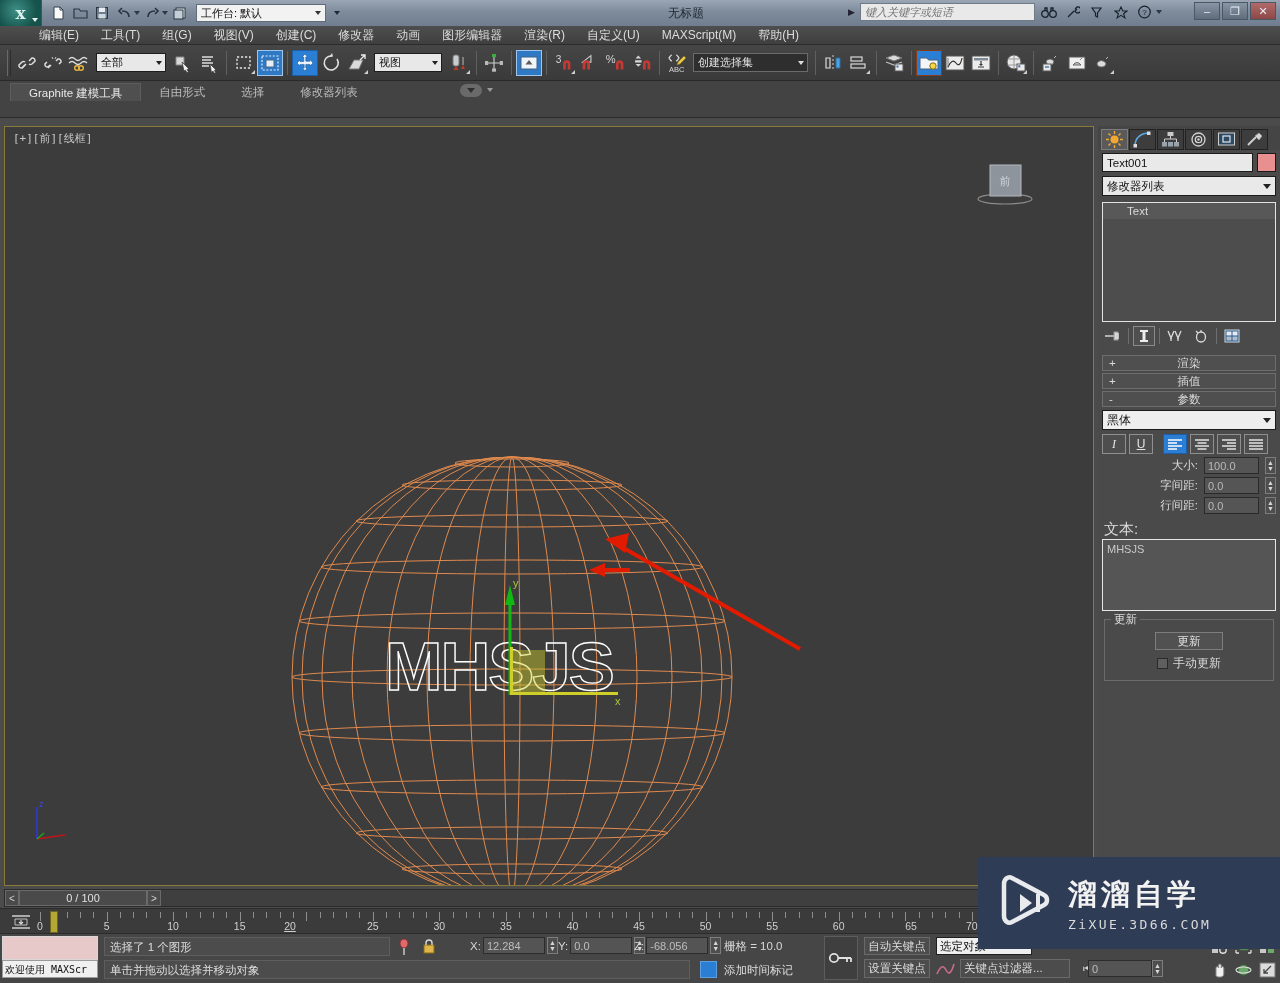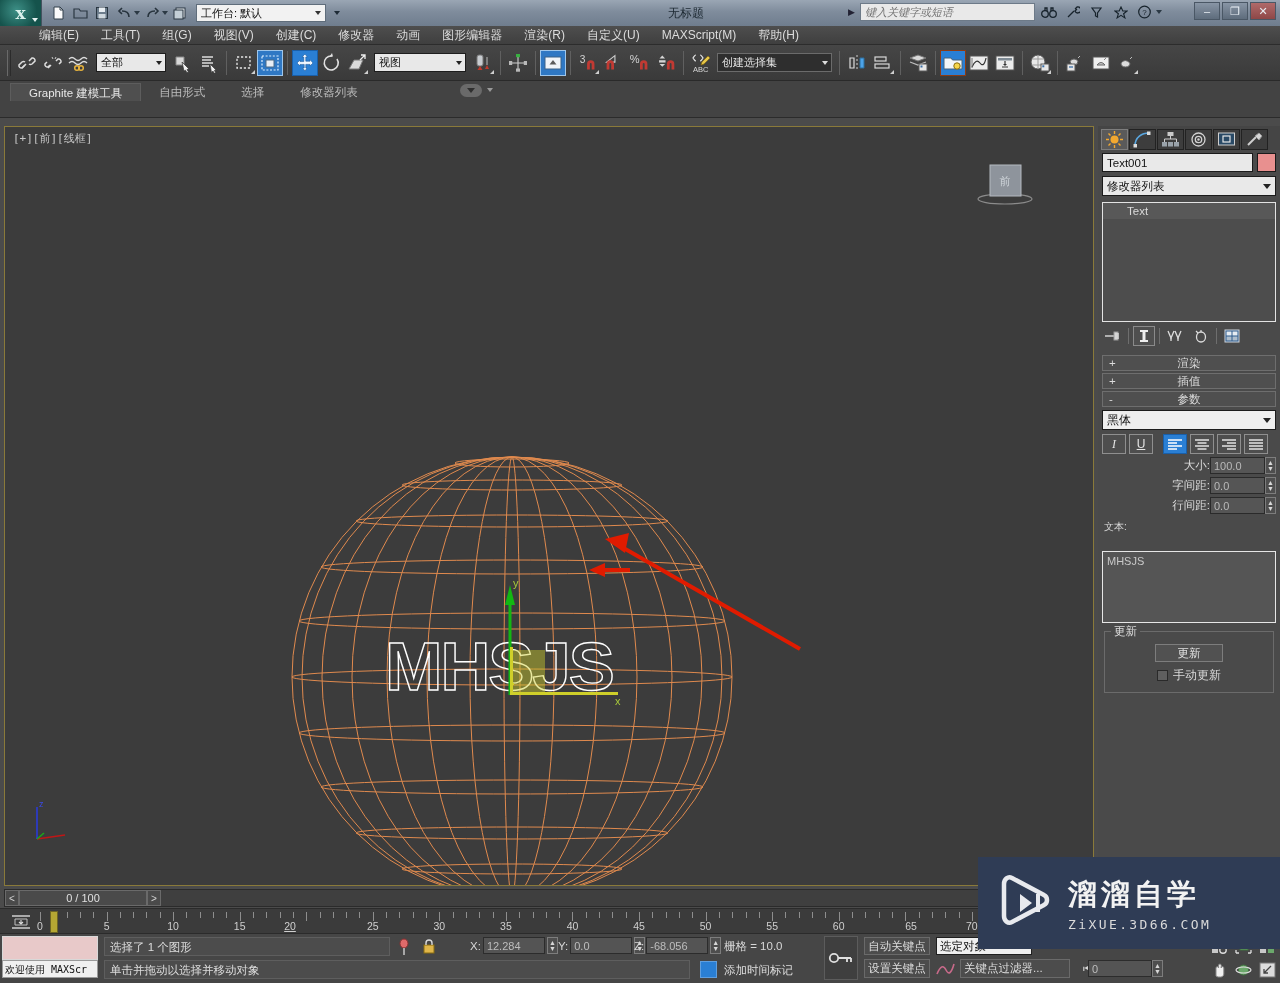--- a/index.html
+++ b/index.html
@@ -110,25 +110,25 @@
   #rollups{margin:8px 4px 0 4px;}
   .rollup{height:16px;background:#4f4f4f;border:1px solid #6e6e6e;color:#dcdcdc;font-size:11.5px;
     display:flex;align-items:center;justify-content:center;position:relative;margin-bottom:2px;}
   .rollup .sign{position:absolute;left:6px;}
   #font-combo{margin:3px 4px 0 4px;height:20px;background:#eee;border:1px solid #1b1b1b;color:#111;font-size:12px;padding:0 4px;line-height:19px;position:relative;}
   #font-combo .arr{position:absolute;right:4px;top:7px;border-left:4px solid transparent;border-right:4px solid transparent;border-top:5px solid #222;}
   #style-row{margin:4px 4px 0 4px;display:flex;gap:3px;align-items:center;}
   .sbtn{width:24px;height:20px;background:#4e4e4e;border:1px solid #8f8f8f;color:#e4e4e4;font-size:12px;display:flex;align-items:center;justify-content:center;}
   .sbtn.active{background:#2a7fd4;border-color:#1a5fa8;}
   .sgap{width:4px;}
-  .spin-row{display:flex;align-items:center;justify-content:flex-end;margin:3px 4px 0 4px;gap:0;}
+  .spin-row{display:flex;align-items:center;justify-content:flex-end;margin:3px 4px 0 4px;gap:6px;}
   .spin-lab{font-size:11.5px;color:#dcdcdc;}
   .spin-box{width:55px;height:17px;background:#555;border:1px solid #2a2a2a;color:#b9b9b9;font-size:11px;padding:0 3px;line-height:16px;}
   .spin-arrows{width:11px;height:17px;background:#4e4e4e;border:1px solid #7d7d7d;display:flex;flex-direction:column;align-items:center;justify-content:center;color:#d7d7d7;font-size:7px;line-height:6px;}
-  #text-lab{margin:6px 0 17px 6px;font-size:10px;color:#dcdcdc;}
+  #text-lab{margin:6px 0 0 6px;font-size:15px;color:#dcdcdc;}
   #text-area{margin:0 4px;height:72px;background:#555;border:1px solid #e6e6e6;color:#c9c9c9;font-size:11px;padding:3px 4px;}
   #update-group{margin:8px 6px 0 6px;border:1px solid #6b6b6b;padding:12px 0 8px 0;position:relative;}
   #update-legend{position:absolute;left:6px;top:-8px;background:#4a4a4a;padding:0 3px;font-size:11.5px;color:#dcdcdc;}
   #update-btn{width:68px;height:18px;margin:0 auto;background:#515151;border:1px solid #7d7d7d;color:#e0e0e0;font-size:11.5px;display:flex;align-items:center;justify-content:center;}
   #manual-row{display:flex;align-items:center;justify-content:center;gap:5px;margin-top:5px;}
   #manual-check{width:11px;height:11px;background:#5f5f5f;border:1px solid #2a2a2a;}
 
   
   #timeslider-row{position:absolute;left:4px;top:889px;width:1090px;height:18px;background:#3f3f3f;border:1px solid #2b2b2b;display:flex;align-items:center;}
   .tsbtn{width:14px;height:16px;background:#4a4a4a;border:1px solid #6a6a6a;color:#d4d4d4;font-size:10px;display:flex;align-items:center;justify-content:center;}
@@ -346,21 +346,21 @@
         <path d="M12 1l1 3.5-3.6.3z" fill="#e0e0e0"></path>
       </svg>
   </div>
   <div class="tbtn">
     <svg width="22" height="22" viewBox="0 0 22 22">
         <path d="M3 17h10l4-9H8z" fill="#dadada" stroke="#777"></path>
         <path d="M14 8l5-5M15 3h4v4" fill="none" stroke="#eee" stroke-width="1.3"></path>
       </svg>
     <span class="corner"></span>
   </div>
-  <div class="tcombo" style="width:92px;margin:0 4px;">
+  <div class="tcombo" style="width:68px;margin:0 4px;">
     <span>视图</span>
     <span class="arr"></span>
   </div>
   <div class="tbtn">
     <svg width="22" height="22" viewBox="0 0 22 22">
         <rect x="5" y="3" width="6" height="11" rx="2" fill="#c8ccd0" stroke="#777"></rect>
         <path d="M8 14l-2.5 4h5z" fill="#c0392b"></path>
         <path d="M15 5v8" stroke="#bbb" stroke-width="1"></path>
         <path d="M15 13l-2 4h4z" fill="#c0392b"></path>
       </svg>

